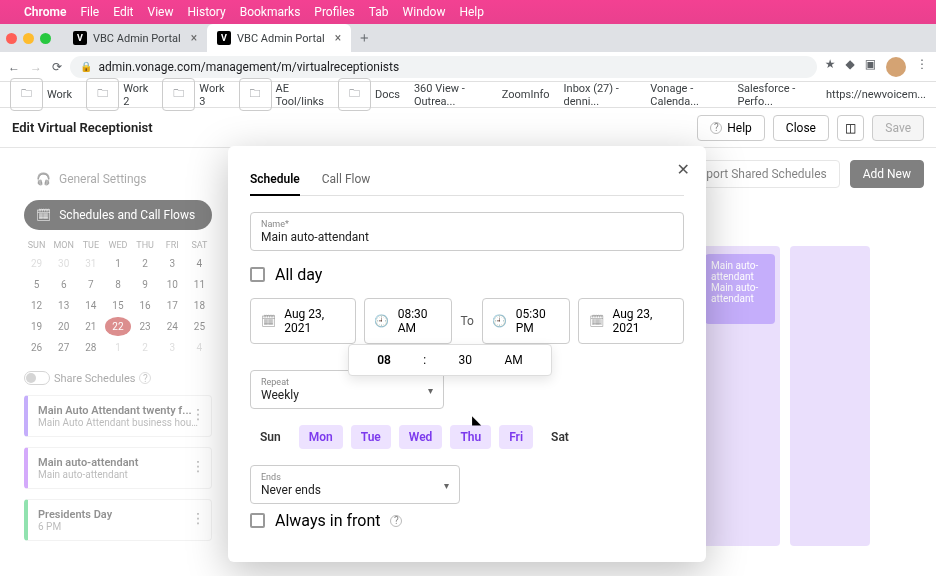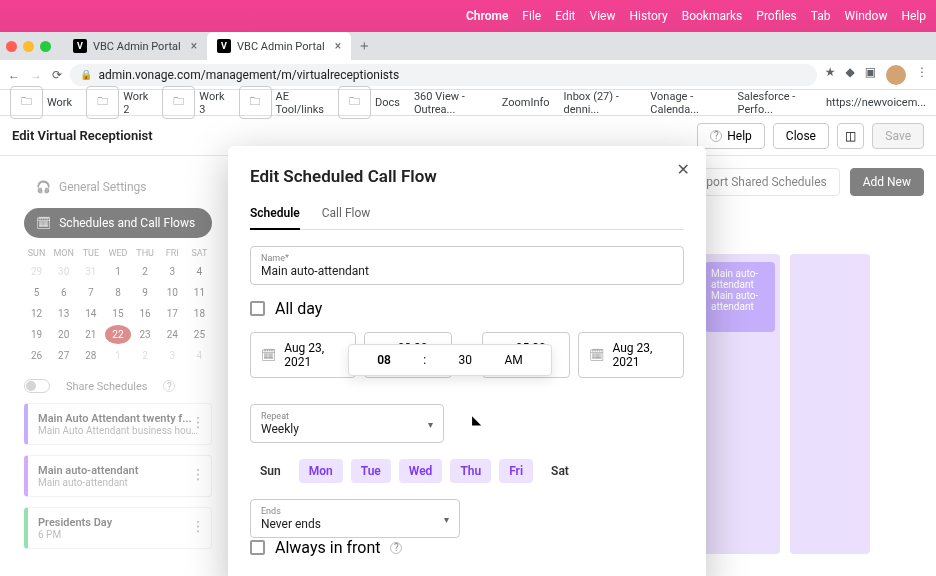--- a/index.html
+++ b/index.html
@@ -1,19 +1,19 @@
 <!DOCTYPE html>
 <html><head>
 <meta charset="utf-8">
 <style>
 * { box-sizing: border-box; margin: 0; padding: 0; font-family: -apple-system, BlinkMacSystemFont, "Segoe UI", Roboto, sans-serif; }
 body { width: 936px; height: 576px; overflow: hidden; background: #fff; position: relative; }
 
 
-.menubar { height: 32px; background: linear-gradient(180deg,#f34192,#e9408e); color: #fff; display: flex; align-items: center; font-size: 12px; padding: 0 10px; justify-content: flex-end; }
+.menubar { height: 24px; background: linear-gradient(180deg,#f34192,#e9408e); color: #fff; display: flex; align-items: center; font-size: 12px; padding: 0 10px; justify-content: flex-start; }
 .menubar .left, .menubar .right { display: flex; align-items: center; gap: 14px; }
 .menubar .apple { font-size: 13px; }
 .menubar .bold { font-weight: 600; }
 
 
 .chrome-tabs { height: 28px; background: #dfe1e5; display: flex; align-items: center; padding-left: 6px; }
 .traffic { display: flex; gap: 6px; margin-right: 12px; }
 .traffic span { width: 11px; height: 11px; border-radius: 50%; display: inline-block; }
 .traffic .r { background:#ff5f57; } .traffic .y { background:#febc2e; } .traffic .g { background:#28c840; }
 .tab { height: 28px; display: flex; align-items: center; padding: 0 10px; font-size: 11px; color:#3c4043; border-radius: 6px 6px 0 0; gap:6px; position:relative; }
@@ -50,21 +50,21 @@
 
 .sidebar { width:220px; padding:16px 8px 16px 24px; }
 .side-item { display:flex; align-items:center; gap:8px; padding:8px 12px; border-radius:18px; font-size:12px; color:#555; margin-bottom:6px; cursor:pointer; }
 .side-item.active { background:#000; color:#fff; }
 .mini-cal { margin-top:10px; }
 .mini-cal .dow { display:grid; grid-template-columns:repeat(7,1fr); font-size:9px; color:#666; text-align:center; gap:2px; margin-bottom:4px; }
 .mini-cal .grid { display:grid; grid-template-columns:repeat(7,1fr); gap:2px; }
 .mini-cal .cell { font-size:10px; text-align:center; padding:4px 0; color:#222; border-radius:50%; }
 .mini-cal .cell.muted { color:#bbb; }
 .mini-cal .cell.today { background:#b91c1c; color:#fff; }
-.share-row { display:flex; align-items:center; gap:16px; font-size:11px; color:#555; margin-top:14px; }
+.share-row { display:flex; align-items:center; gap:4px; font-size:11px; color:#555; margin-top:14px; }
 .toggle { width:26px; height:14px; border:1px solid #aaa; border-radius:8px; position:relative; }
 .toggle::after { content:""; width:10px; height:10px; background:#aaa; border-radius:50%; position:absolute; left:1px; top:1px; }
 
 
 .ev-card { background:#fff; border:1px solid #e5e5e5; border-left:4px solid #8b5cf6; border-radius:4px; padding:8px 10px; margin-top:10px; position:relative; }
 .ev-card.alt { border-left-color:#a855f7; }
 .ev-card.green { border-left-color:#22c55e; }
 .ev-card .t { font-size:11px; font-weight:600; color:#222; white-space:nowrap; overflow:hidden; text-overflow:ellipsis; }
 .ev-card .s { font-size:10px; color:#777; white-space:nowrap; overflow:hidden; text-overflow:ellipsis; }
 .ev-card .dots { position:absolute; right:6px; top:10px; color:#666; font-size:14px; }
@@ -85,21 +85,21 @@
 .modal h2 { font-size:17px; font-weight:600; color:#222; margin-bottom:14px; }
 .modal .tabs { display:flex; gap:22px; border-bottom:1px solid #e0e0e0; margin-bottom:16px; }
 .modal .tab-item { font-size:12px; padding:6px 0 8px; color:#666; cursor:pointer; }
 .modal .tab-item.active { color:#000; border-bottom:2px solid #000; font-weight:600; margin-bottom:-1px; }
 
 .fld { border:1px solid #ccc; border-radius:4px; padding:6px 10px 6px; position:relative; }
 .fld .lbl { font-size:9px; color:#888; }
 .fld .val { font-size:12px; color:#222; margin-top:1px; }
 .fld .chev { position:absolute; right:10px; top:50%; transform:translateY(-50%); color:#666; font-size:10px; }
 
-.row { display:flex; gap:10px; align-items:center; margin-bottom:14px; }
+.row { display:flex; gap:10px; align-items:center; margin-bottom:14px;margin-top:7px; }
 .chk { width:15px; height:15px; border:2px solid #999; border-radius:2px; }
 .datebox { border:1px solid #ccc; border-radius:4px; display:flex; align-items:center; gap:8px; padding:8px 10px; font-size:12px; }
 .datebox .ic { color:#888; }
 .to-lbl { font-size:12px; color:#555; }
 
 .time-picker { position:absolute; left:120px; top:198px; width:204px; background:#fff; border:1px solid #ddd; border-radius:4px; box-shadow:0 4px 12px rgba(0,0,0,.1); display:flex; align-items:center; justify-content:space-around; padding:8px 12px; font-size:12px; z-index:2; }
 .time-picker .sel { font-weight:600; }
 
 .day-chips { display:flex; gap:8px; margin-bottom:16px; }
 .chip { font-size:12px; padding:5px 10px; border-radius:4px; font-weight:600; cursor:pointer; }
@@ -319,21 +319,20 @@
         <div>attendant</div>
         <div>Main auto-</div>
         <div>attendant</div>
       </div>
     </div>
   </div>
 </div>
 
 <div class="modal">
   <span class="close">✕</span>
-  <h2>Edit Scheduled Call Flow</h2>
   <div class="tabs">
     <div class="tab-item active">Schedule</div>
     <div class="tab-item">Call Flow</div>
   </div>
 
   <div class="fld" style="margin-bottom:14px;">
     <div class="lbl">Name*</div>
     <div class="val">Main auto-attendant</div>
   </div>
 

